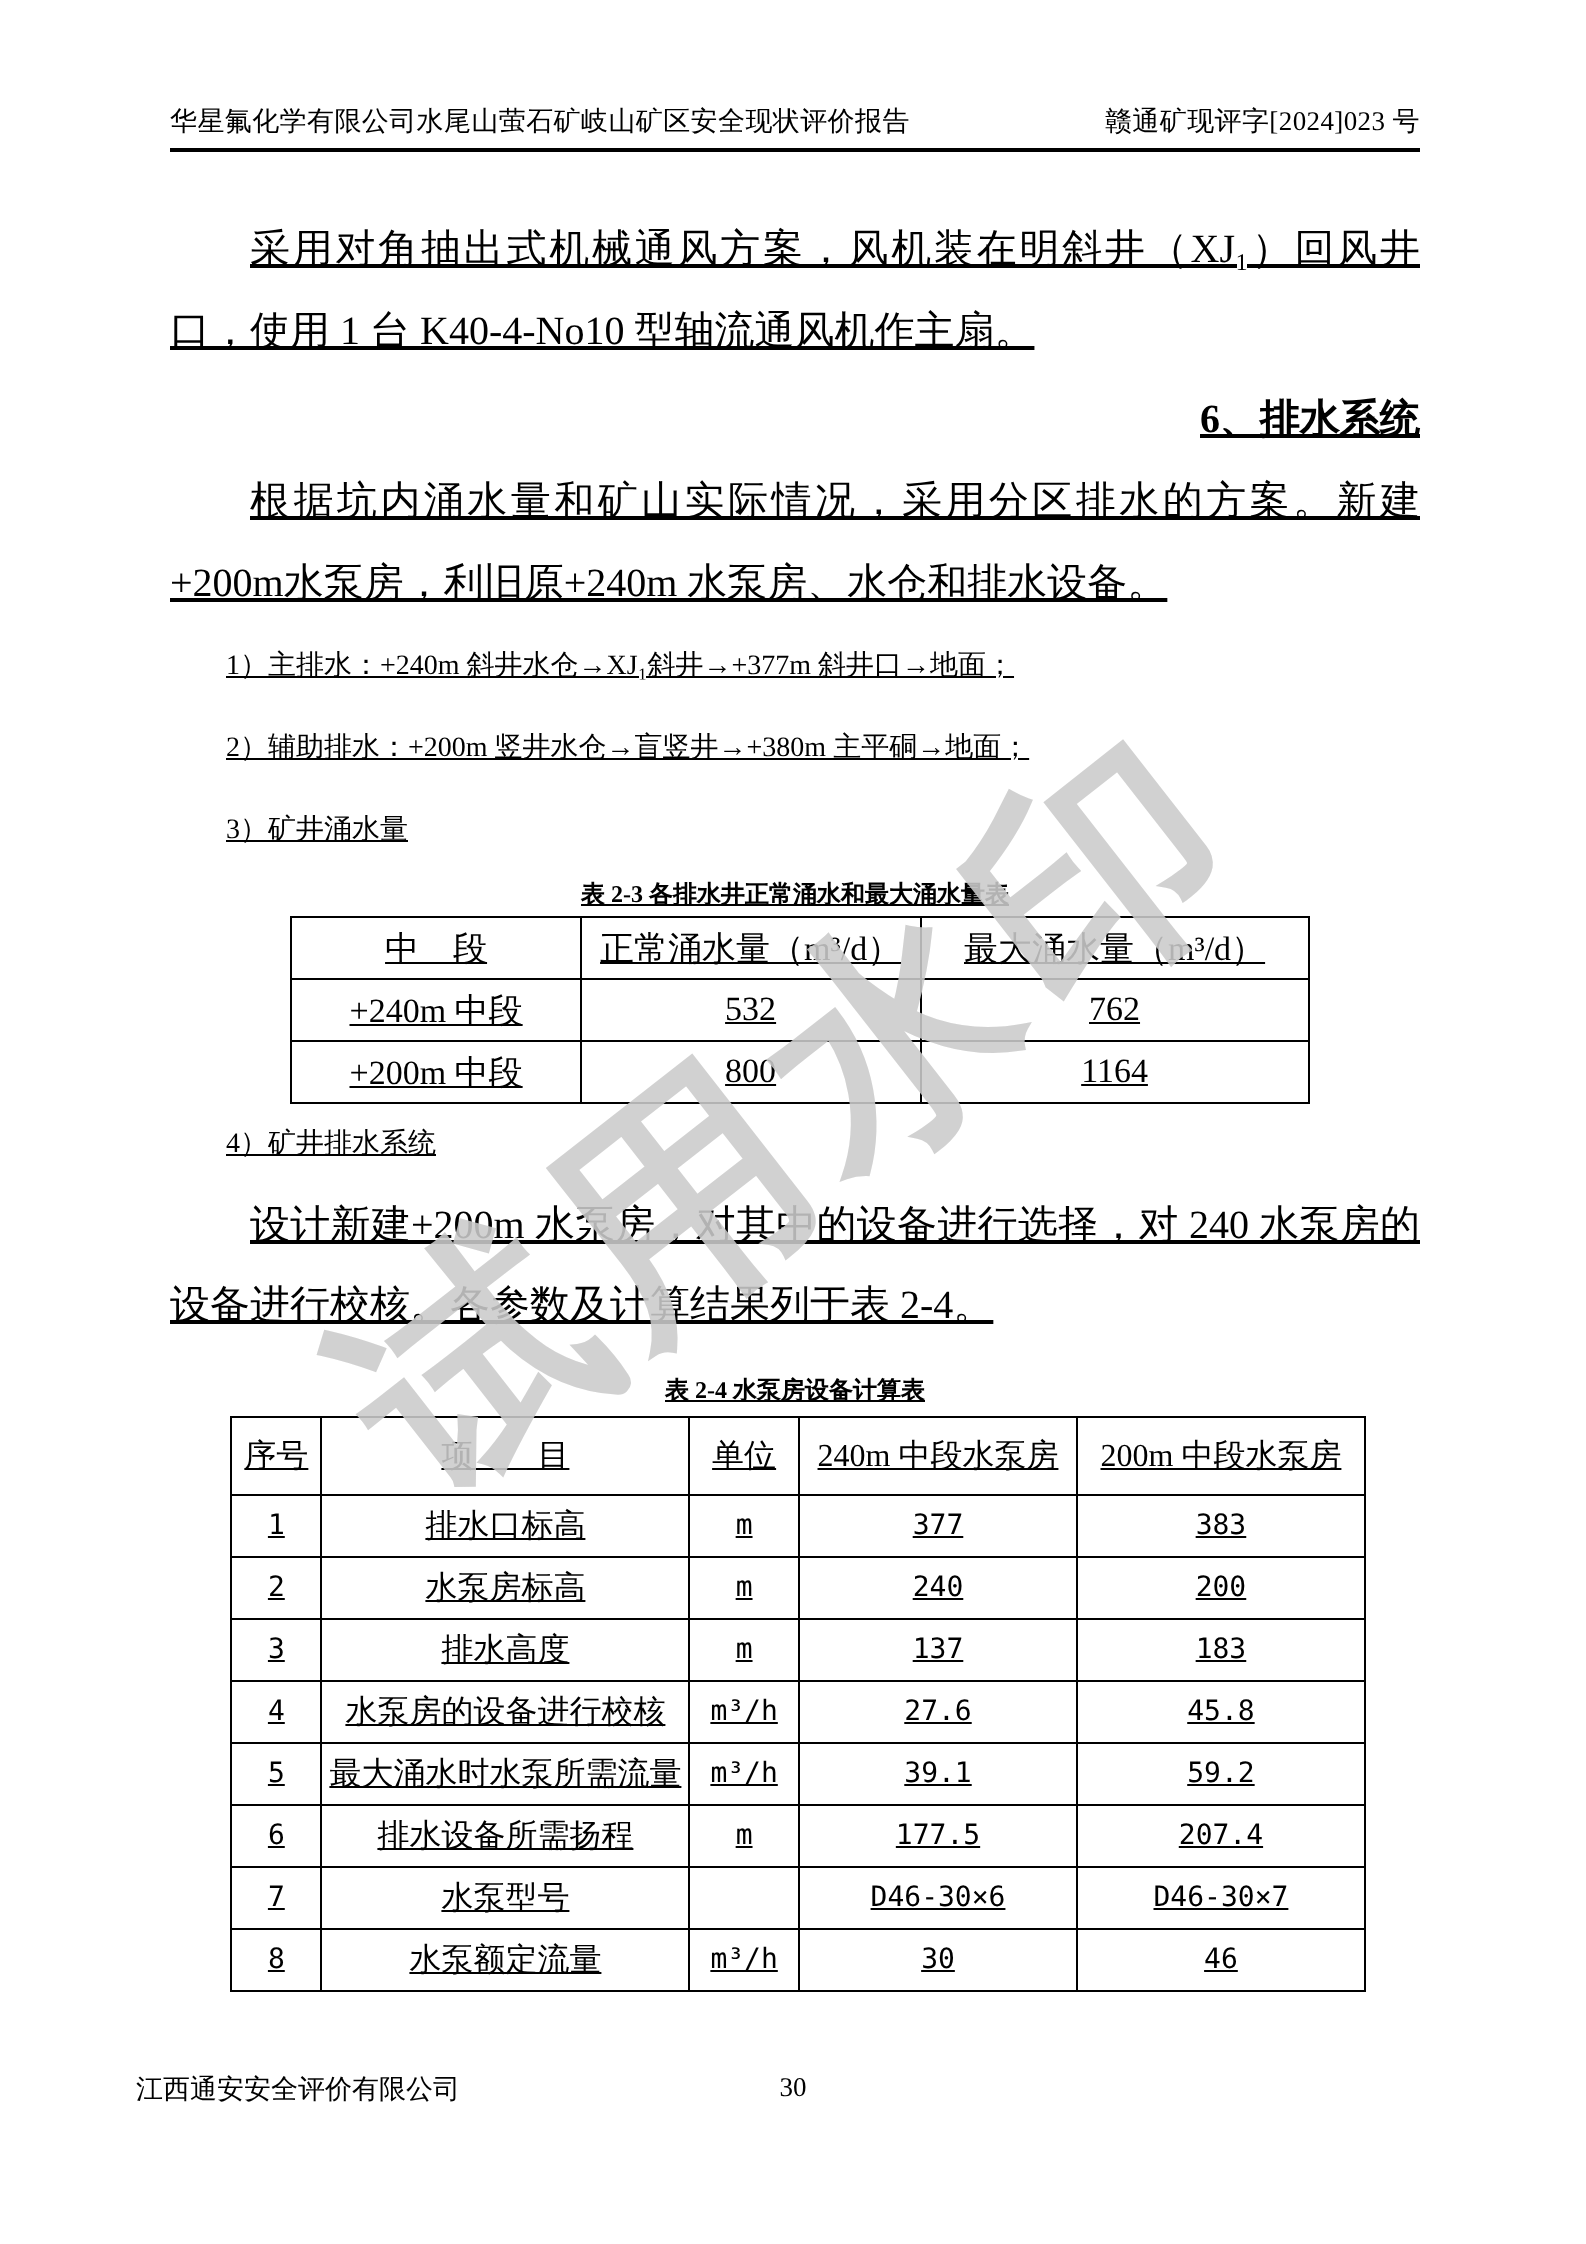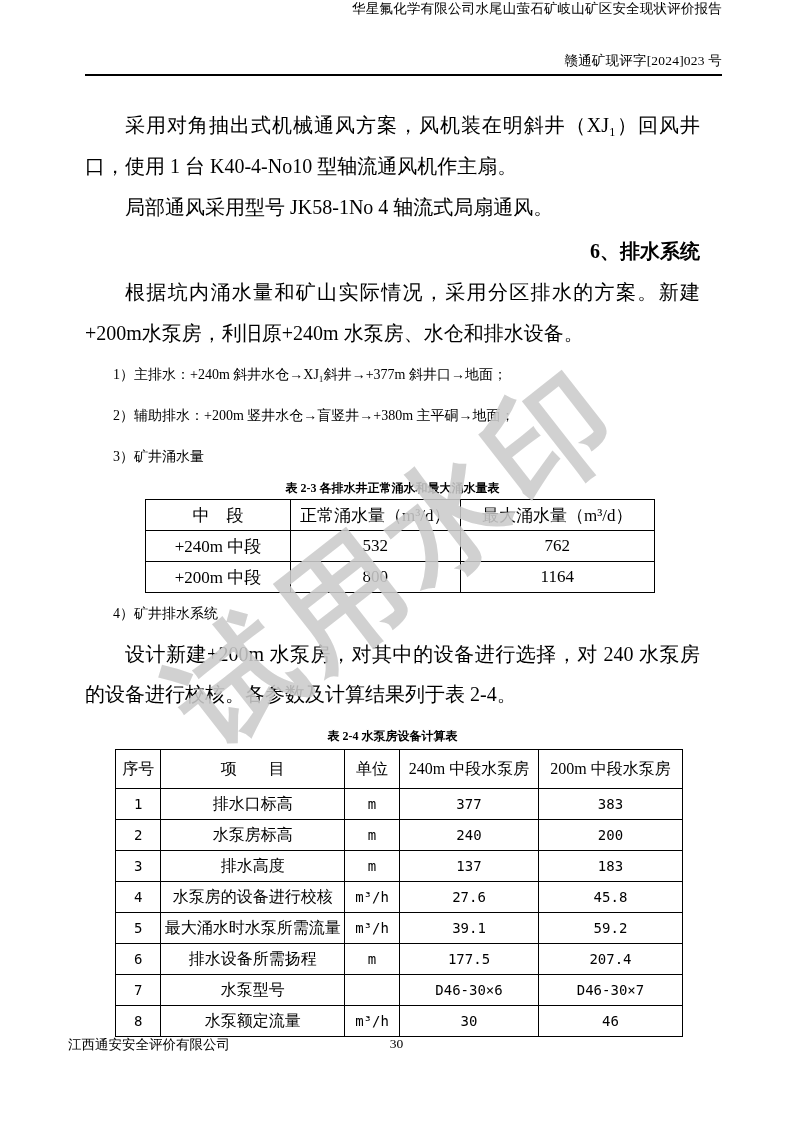--- a/index.html
+++ b/index.html
@@ -1,26 +1,26 @@
 <!DOCTYPE html>
 <html><head>
 <meta charset="utf-8">
 <style>
   html,body{margin:0;padding:0;}
   body{
     width:793px;height:1122px;position:relative;background:#ffffff;overflow:hidden;
     font-family:"Liberation Serif","DejaVu Serif",serif;color:#000;
   }
   .page-header{
-    position:absolute;left:85px;right:71px;top:0;height:70px;
+    position:absolute;left:85px;right:83px;top:0;height:70px;
     display:flex;justify-content:space-between;align-items:flex-end;
     padding-bottom:4px;border-bottom:2px solid #000;
-    font-size:13.5px;letter-spacing:.2px;flex-direction:column;
+    font-size:13.5px;letter-spacing:.2px;
   }
-  .content{position:absolute;left:85px;right:93px;top:76px;}
+  .content{position:absolute;left:85px;right:83px;top:76px;text-decoration:underline;}
   p.body{
     margin:0;font-size:20px;line-height:41px;text-align:justify;
     text-indent:2em;
   }
   p.first{margin-top:29px;}
   h2.sec{
     margin:3px 0 0 0;font-size:20px;line-height:41px;font-weight:bold;
     text-indent:2em;
     text-align:right;
   }
@@ -65,21 +65,20 @@
 </head>
 <body>
 
 <header class="page-header">
   <span>华星氟化学有限公司水尾山萤石矿岐山矿区安全现状评价报告</span>
   <span>赣通矿现评字[2024]023 号</span>
 </header>
 
 <main class="content">
   <p class="body first">采用对角抽出式机械通风方案，风机装在明斜井（XJ₁）回风井口，使用 1 台 K40-4-No10 型轴流通风机作主扇。</p>
-  <p class="body">局部通风采用型号 JK58-1No 4 轴流式局扇通风。</p>
   <h2 class="sec">6、排水系统</h2>
   <p class="body">根据坑内涌水量和矿山实际情况，采用分区排水的方案。新建+200m水泵房，利旧原+240m 水泵房、水仓和排水设备。</p>
   <p class="item">1）主排水：+240m 斜井水仓→XJ₁斜井→+377m 斜井口→地面；</p>
   <p class="item">2）辅助排水：+200m 竖井水仓→盲竖井→+380m 主平硐→地面；</p>
   <p class="item">3）矿井涌水量</p>
 
   <div class="tbl-title">表 2-3 各排水井正常涌水和最大涌水量表</div>
   <table class="t23">
     <colgroup>
       <col style="width:28.5%">

